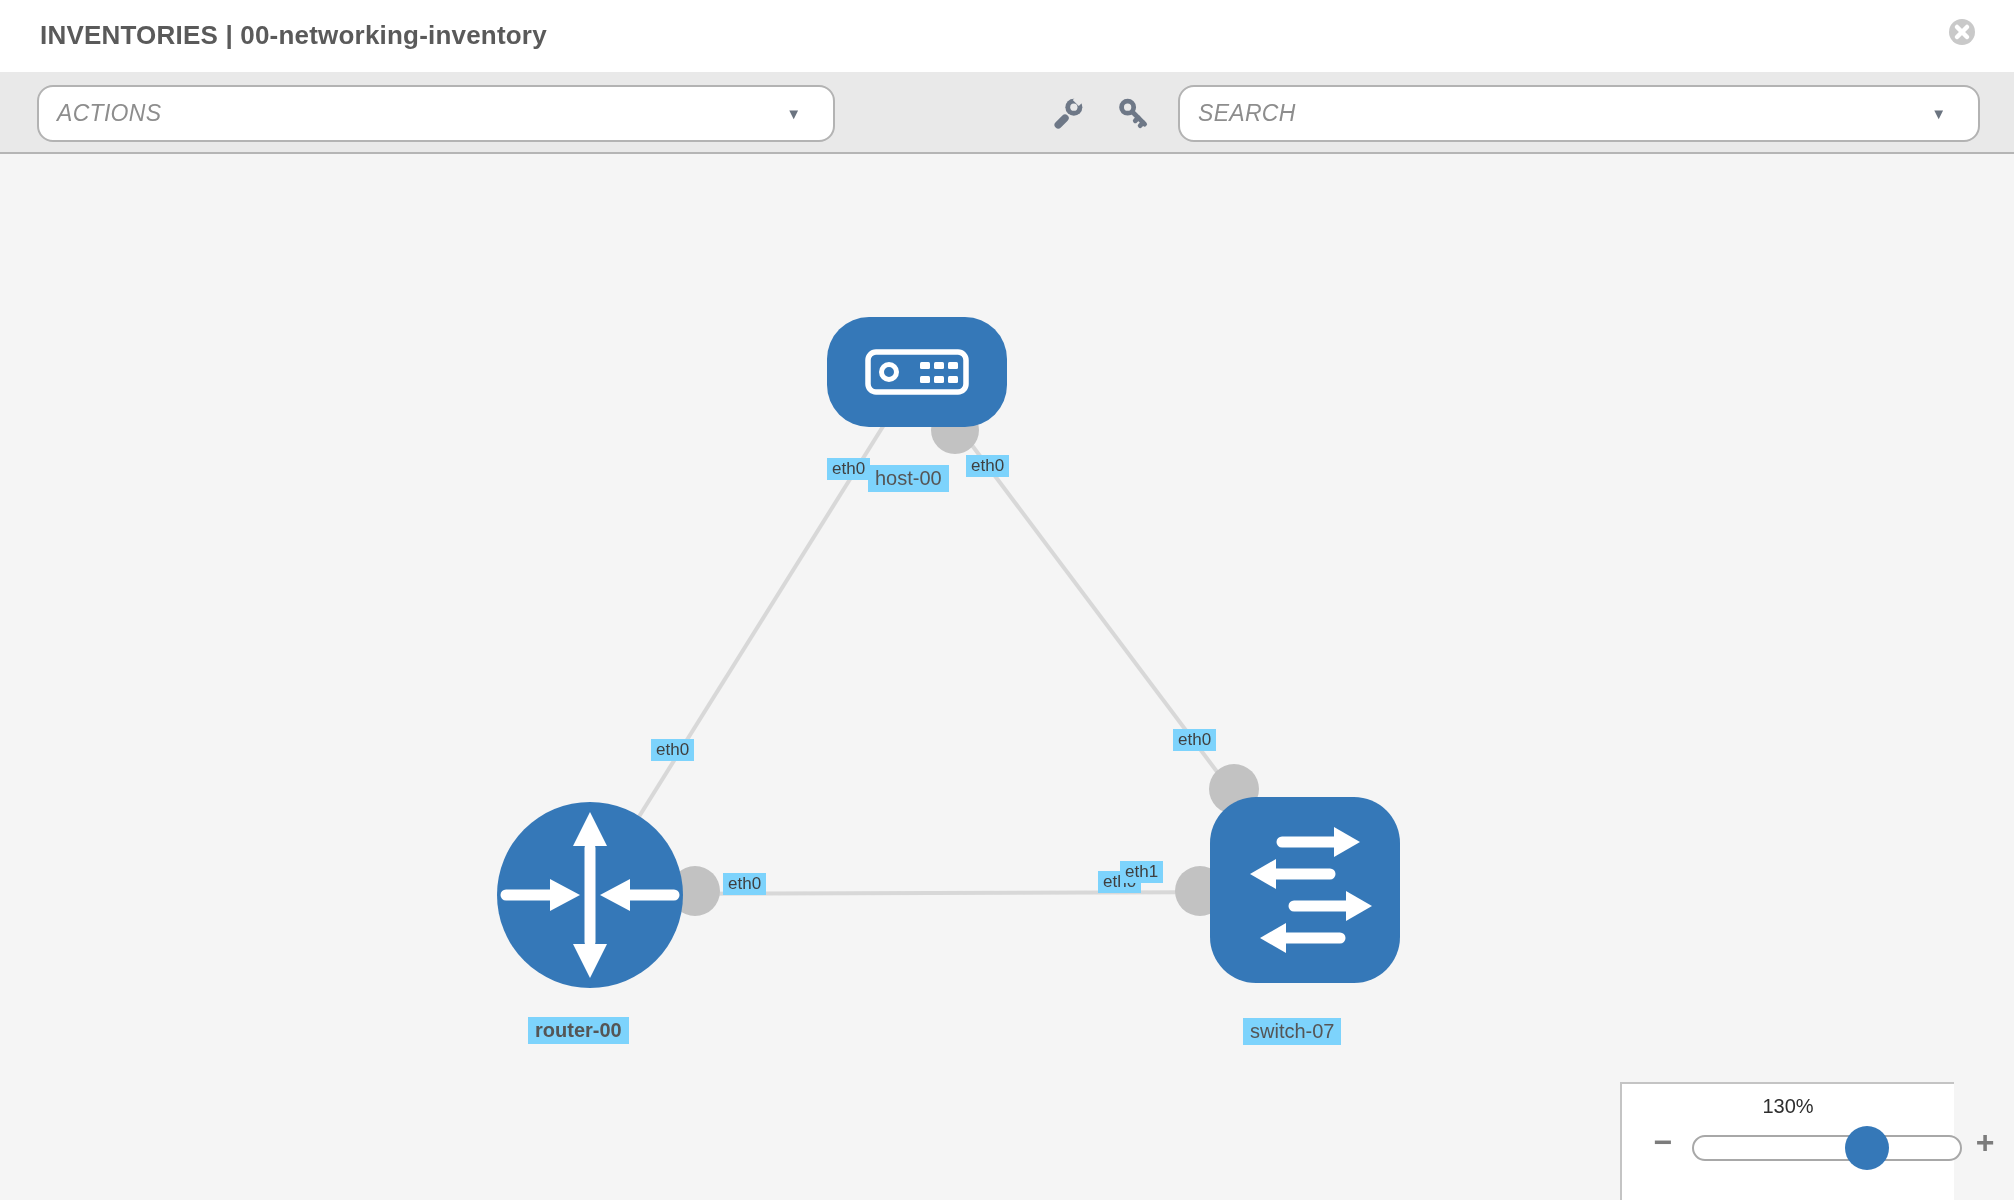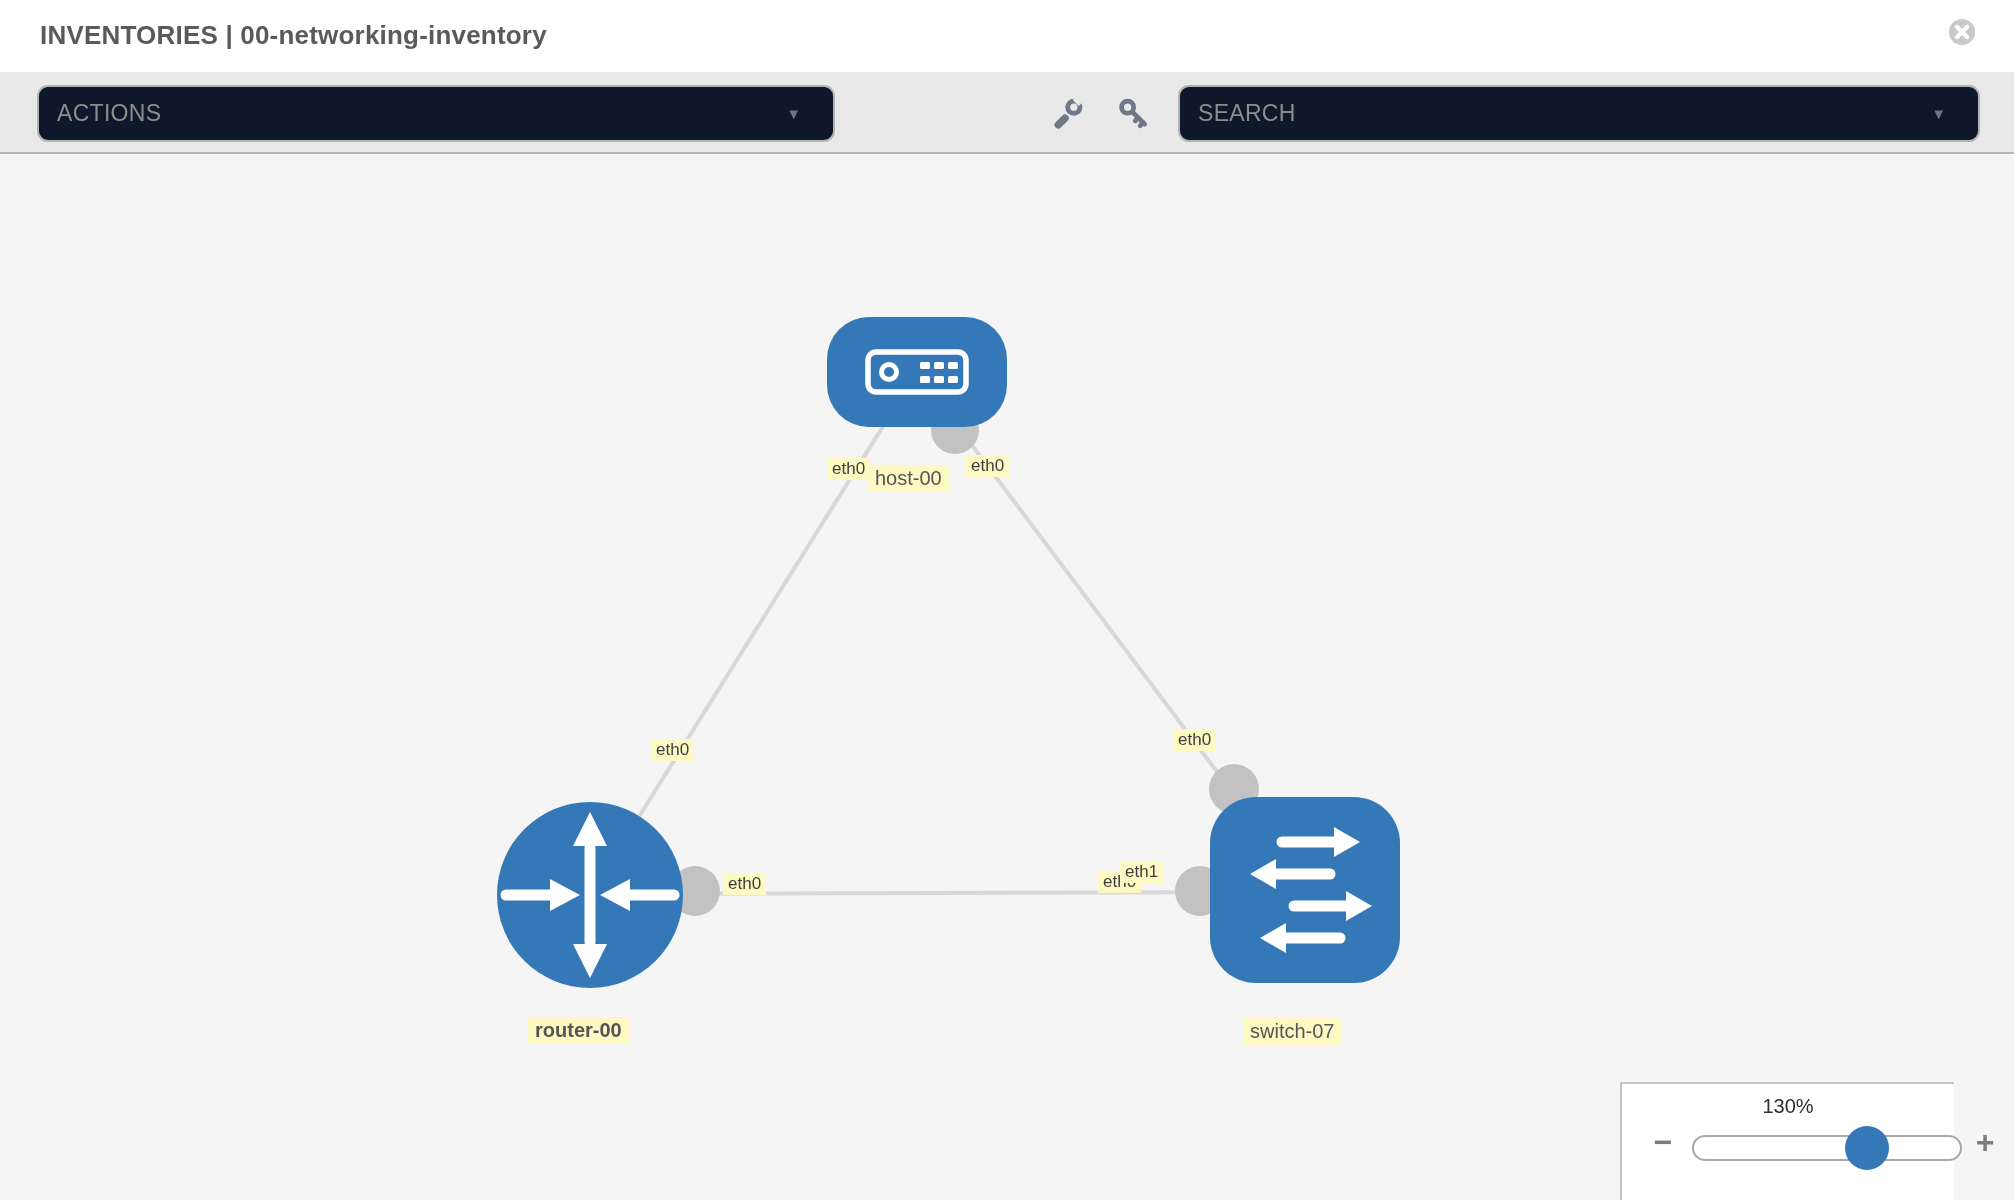--- a/index.html
+++ b/index.html
@@ -23,21 +23,21 @@
     position: absolute; left: 1948px; top: 18px; width: 28px; height: 28px; cursor: pointer;
   }
 
   
   .toolbar {
     position: absolute; left: 0; top: 72px; width: 2014px; height: 82px;
     background: #e9e9e9; border-bottom: 2px solid #b5b5b5;
   }
   .combo {
     position: absolute; top: 13px; height: 57px;
-    background: #0f172a; border: 2px solid #b3b3b3; border-radius: 11px;
+    background: #ffffff; border: 2px solid #b3b3b3; border-radius: 16px; font-style: italic;
   }
   .combo .combo-text {
     position: absolute; left: 18px; top: 0; height: 53px; line-height: 53px;
     font-size: 23px; color: #8d8d8d; letter-spacing: 0.3px;
   }
   .combo .caret {
     position: absolute; right: 32px; top: 0; height: 53px; line-height: 53px;
     font-size: 15px; color: #6b7480;
   }
   .combo-actions { left: 37px; width: 798px; }
@@ -47,21 +47,21 @@
   .tool-icon.key    { left: 1117px; }
 
   
   .canvas {
     position: absolute; left: 0; top: 154px; width: 2014px; height: 1046px;
     background: #f5f5f5;
   }
   .canvas svg { position: absolute; left: 0; top: 0; }
 
   .chip {
-    position: absolute; background: #fef9c3; color: #454545;
+    position: absolute; background: #7dd3fc; color: #454545;
     padding: 1px 5px; white-space: nowrap;
   }
   .node-label { font-size: 20px; color: #555555; padding: 2px 7px; margin-top: 24px; }
   .if-label   { font-size: 17px; color: #3f3f3f; }
 
   
   .zoom-panel {
     position: absolute; left: 1620px; top: 1082px; width: 334px; height: 118px;
     background: #ffffff; border-top: 2px solid #c4c4c4; border-left: 2px solid #c4c4c4;
   }

